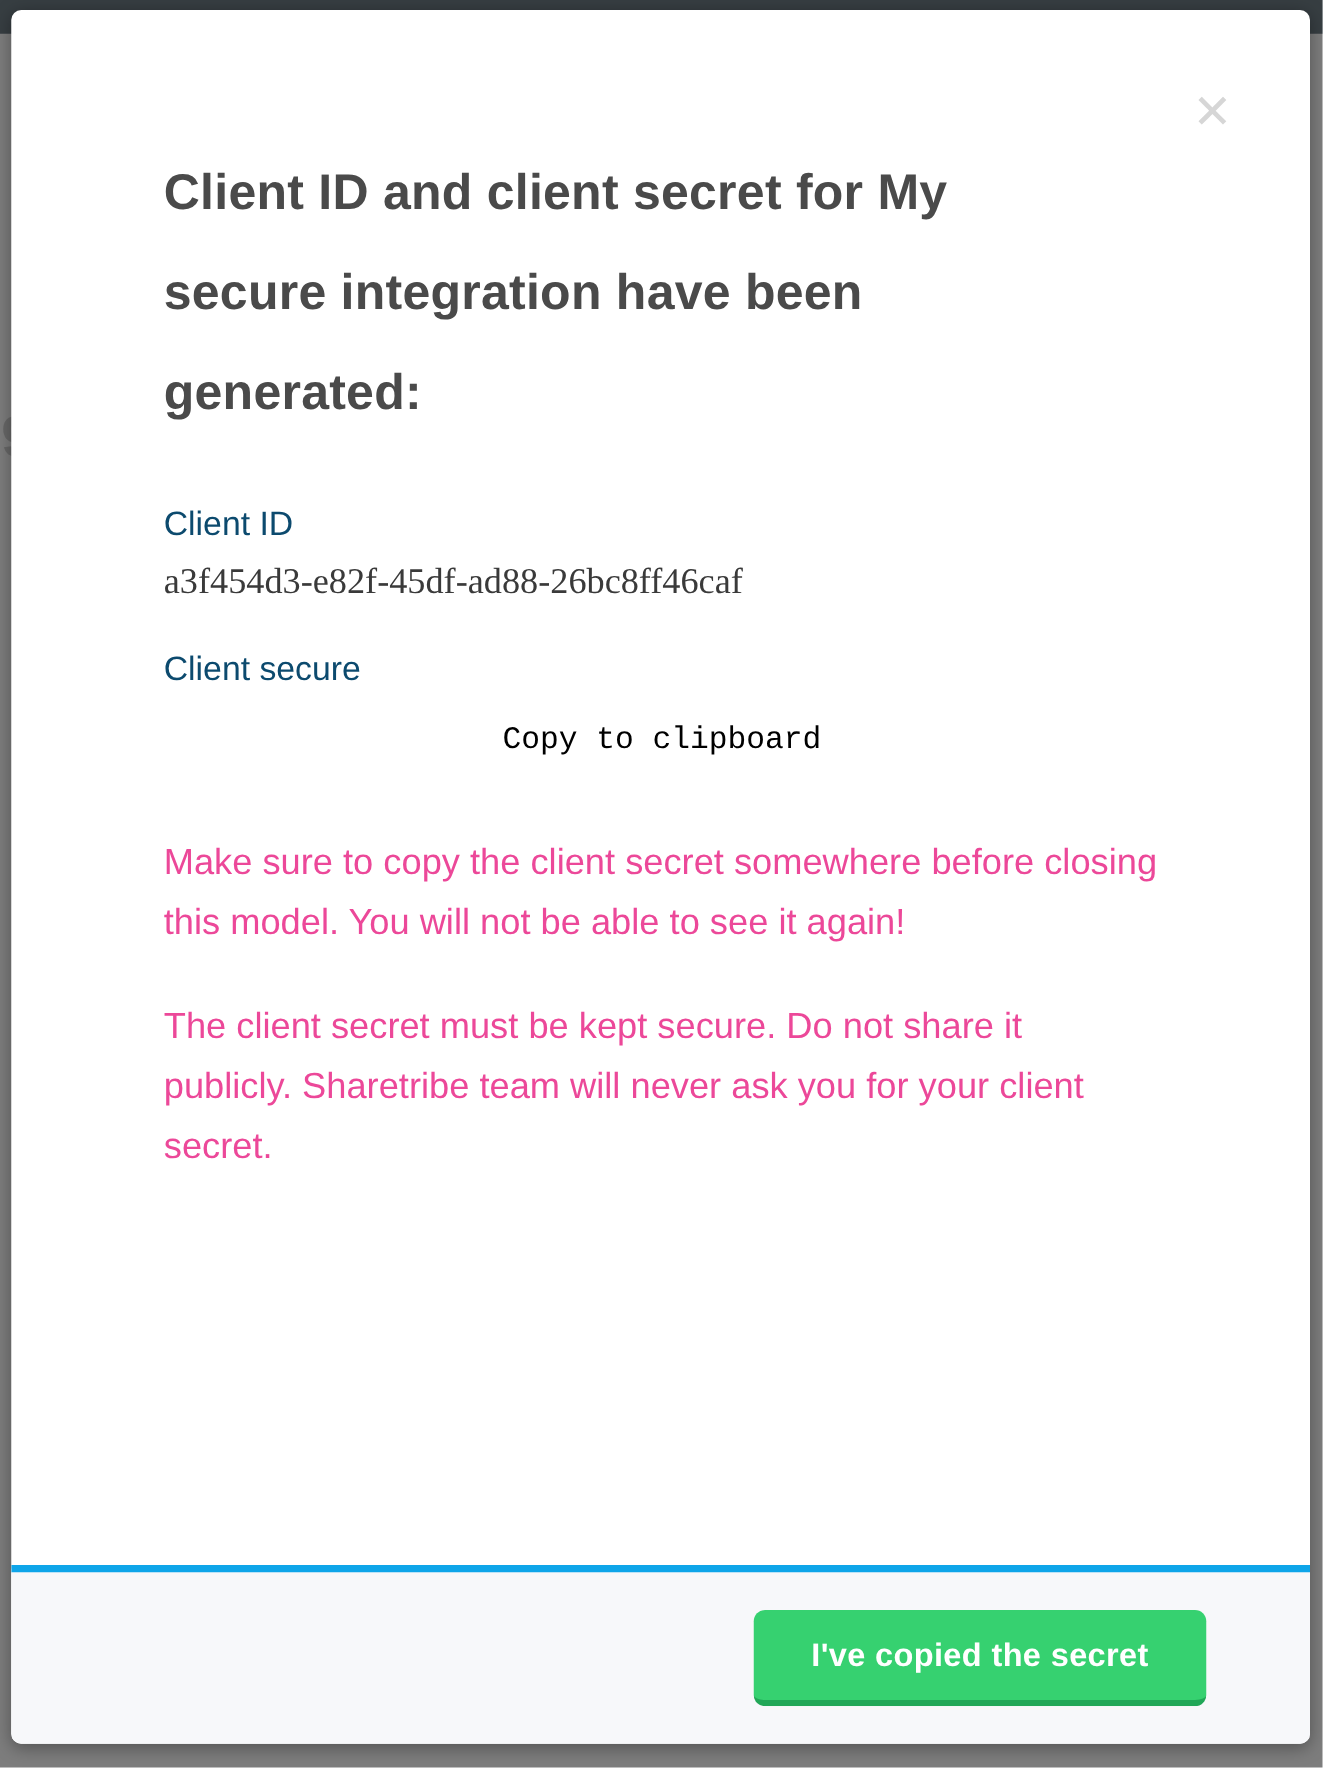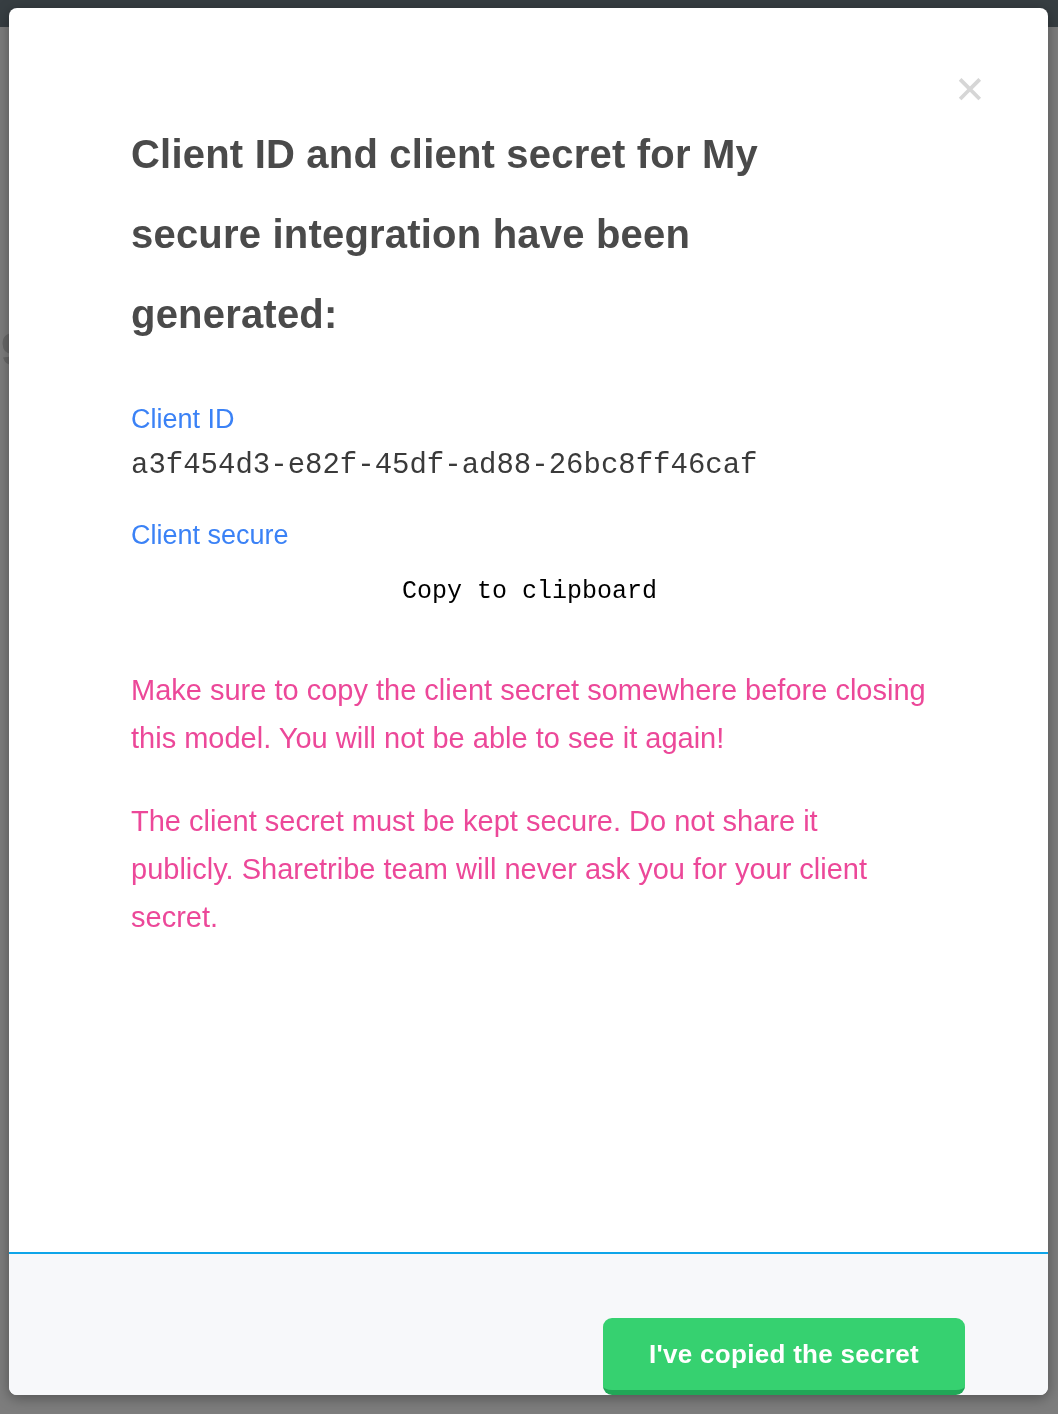--- a/index.html
+++ b/index.html
@@ -55,25 +55,25 @@
     font-size: 40px;
     line-height: 80px;
     font-weight: bold;
     letter-spacing: 0.2px;
     color: #4a4a4a;
   }
   .field-label {
     margin-top: 50px;
     font-size: 27px;
     font-weight: normal;
-    color: #3b82f6;
+    color: #0c4a6e;
   }
   .client-id-value {
     margin-top: 14px;
-    font-family: Liberation Mono, monospace;
+    font-family: Liberation Serif, serif;
     font-size: 29px;
     color: #3a3a3a;
   }
   .secret-label { margin-top: 38px; }
   .textarea-wrap {
     position: relative;
     margin-top: 13px;
     width: 797px;
   }
   .secret-textarea {
@@ -119,24 +119,24 @@
     line-height: 48px;
     color: #ec4899;
   }
   .warning-text + .warning-text { margin-top: 35px; }
   
   .modal-footer {
     position: absolute;
     left: 0; right: 0; bottom: 0;
     height: 143px;
     background: #f7f8fa;
-    border-top: 2px solid #0ea5e9;
+    border-top: 6px solid #0ea5e9;
     border-radius: 0 0 8px 8px;
     display: flex;
-    align-items: flex-end;
+    align-items: center;
     justify-content: flex-end;
     padding-right: 83px;
   }
   .confirm-button {
     height: 77px;
     padding: 0 46px;
     background: #36d170;
     border: none;
     border-bottom: 5px solid #21a757;
     border-radius: 9px;

